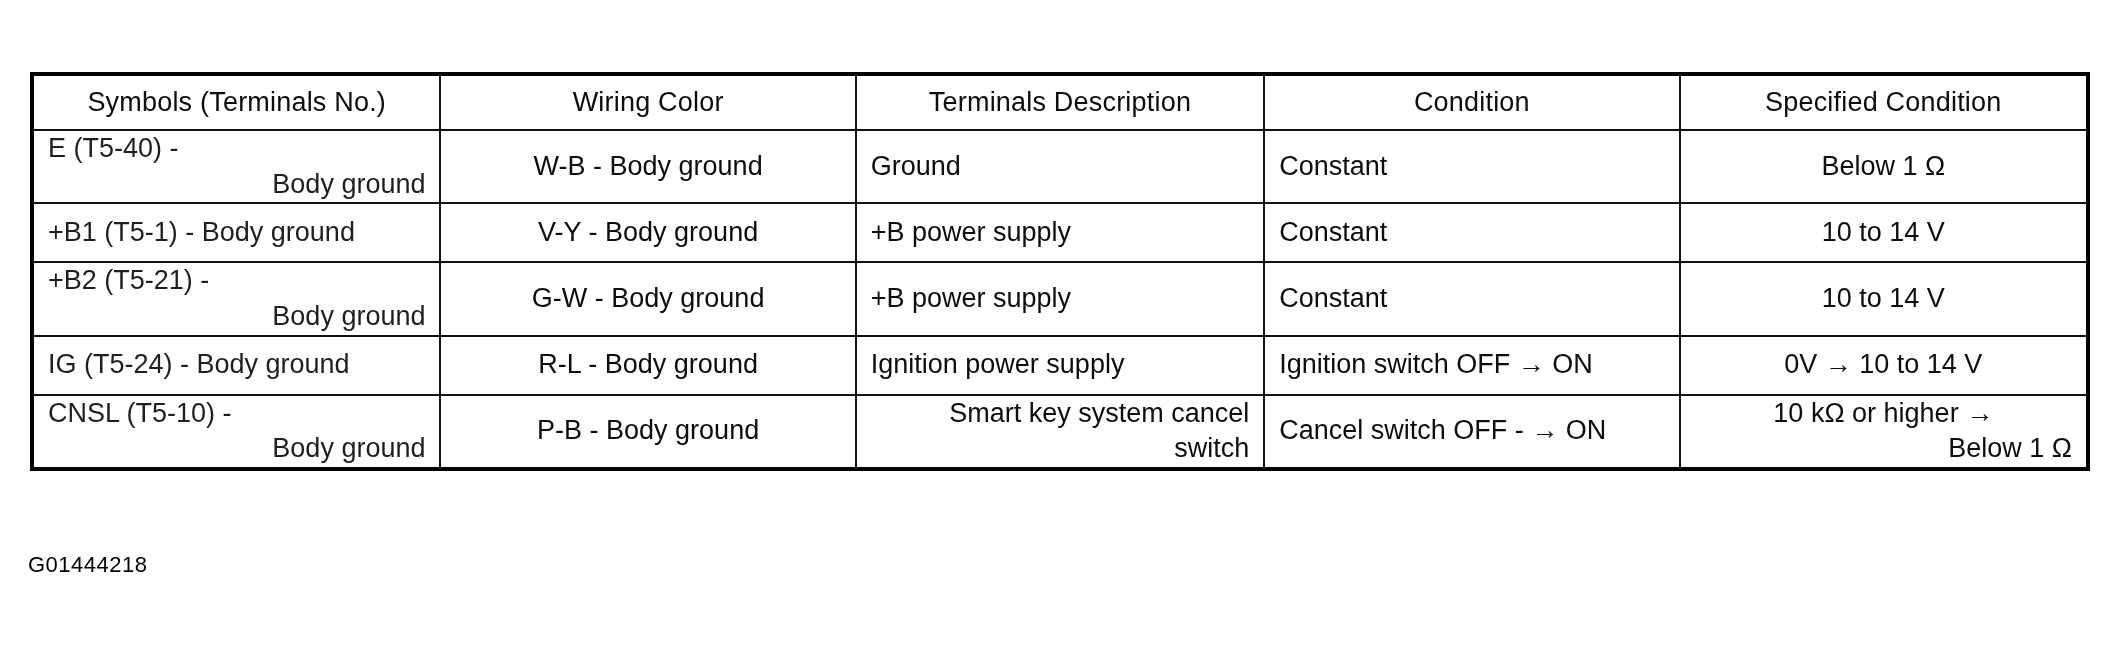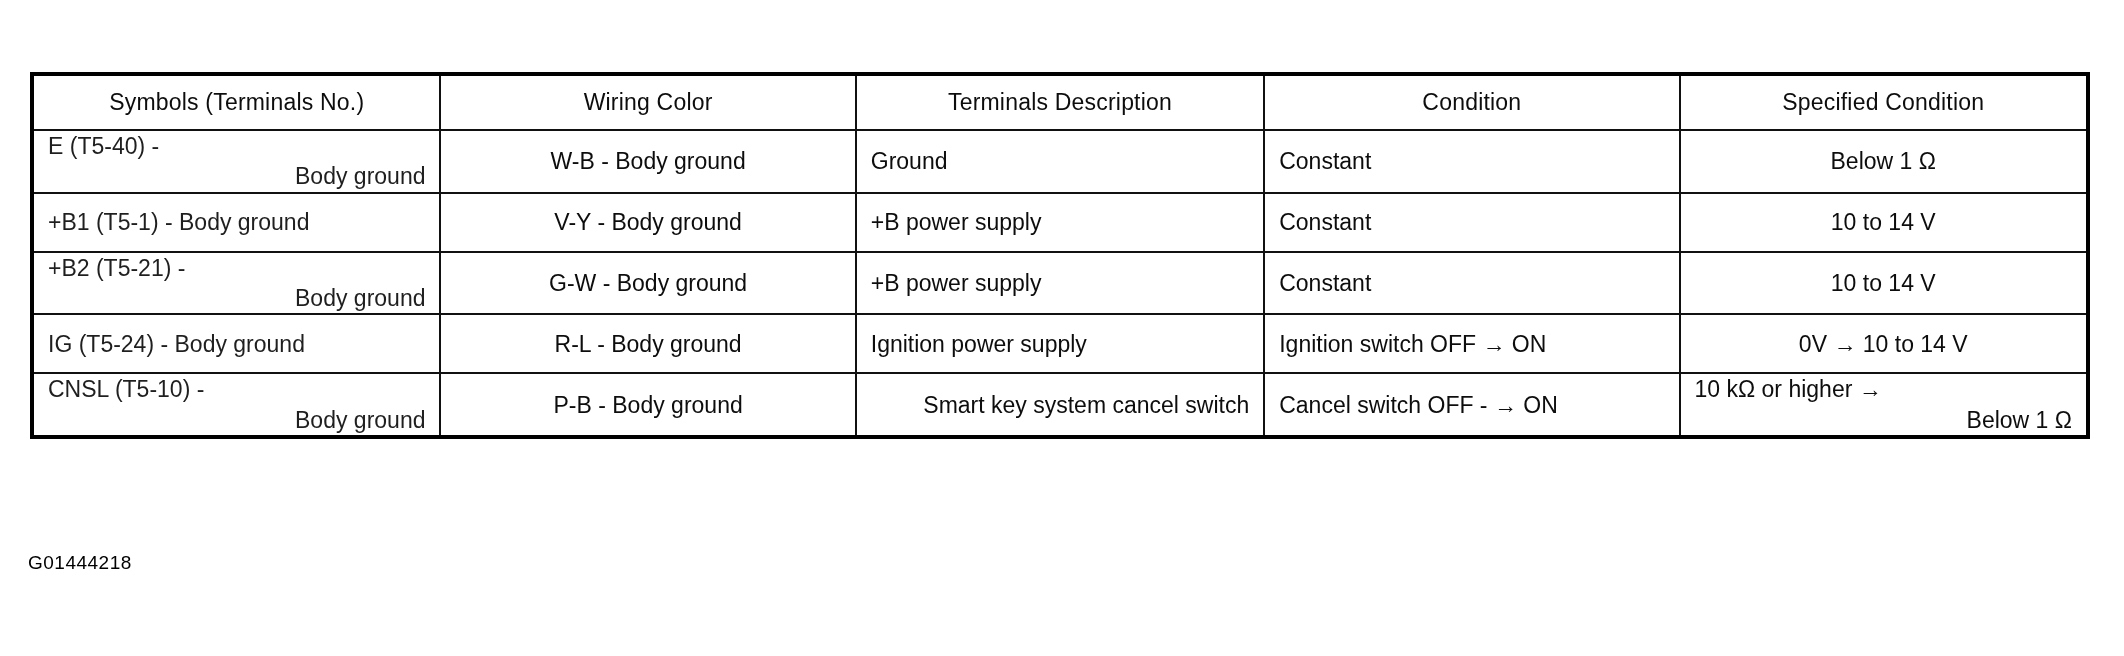--- a/index.html
+++ b/index.html
@@ -32,21 +32,21 @@
     border-collapse: collapse;
     table-layout: fixed;
     background: #fff;
   }
   .terminal-table td,
   .terminal-table th {
     border: 2px solid #111;
     padding: 0 14px;
     vertical-align: middle;
     font-weight: normal;
-    font-size: 23px;
+    font-size: 27px;
     line-height: 1.32;
     color: #0d0d0d;
   }
   
   .terminal-table {
     border: 4px solid #000;
   }
 
   thead th {
     height: 53px;
@@ -66,36 +66,36 @@
   .col-cond  { width: 305px; }
   .col-spec  { width: 300px; }
 
   .cell-center { text-align: center; margin-top: 48px; }
   .cell-left   { text-align: left; }
 
   
   .twoline { display: block; }
   .twoline .ln1 { display: block; text-align: left; }
   .twoline .ln2 { display: block; text-align: right; }
-  .twoline-spec .ln1 { display: block; text-align: left; }
+  .twoline-spec .ln1 { display: block; text-align: center; }
   .twoline-spec .ln2 { display: block; text-align: right; }
 
   .wrapdesc { display: block; text-align: right; }
 
   
   .scanlike {
     color: #1a1a1a;
     opacity: 0.92;
   }
 
   .figure-id {
     position: absolute;
     left: 28px;
     top: 552px;
-    font-size: 19px;
+    font-size: 22px;
     color: #000;
     letter-spacing: 0.5px;
   }
 </style>
 </head>
 <body>
 
 <div id="page">
 
   <table class="terminal-table">

